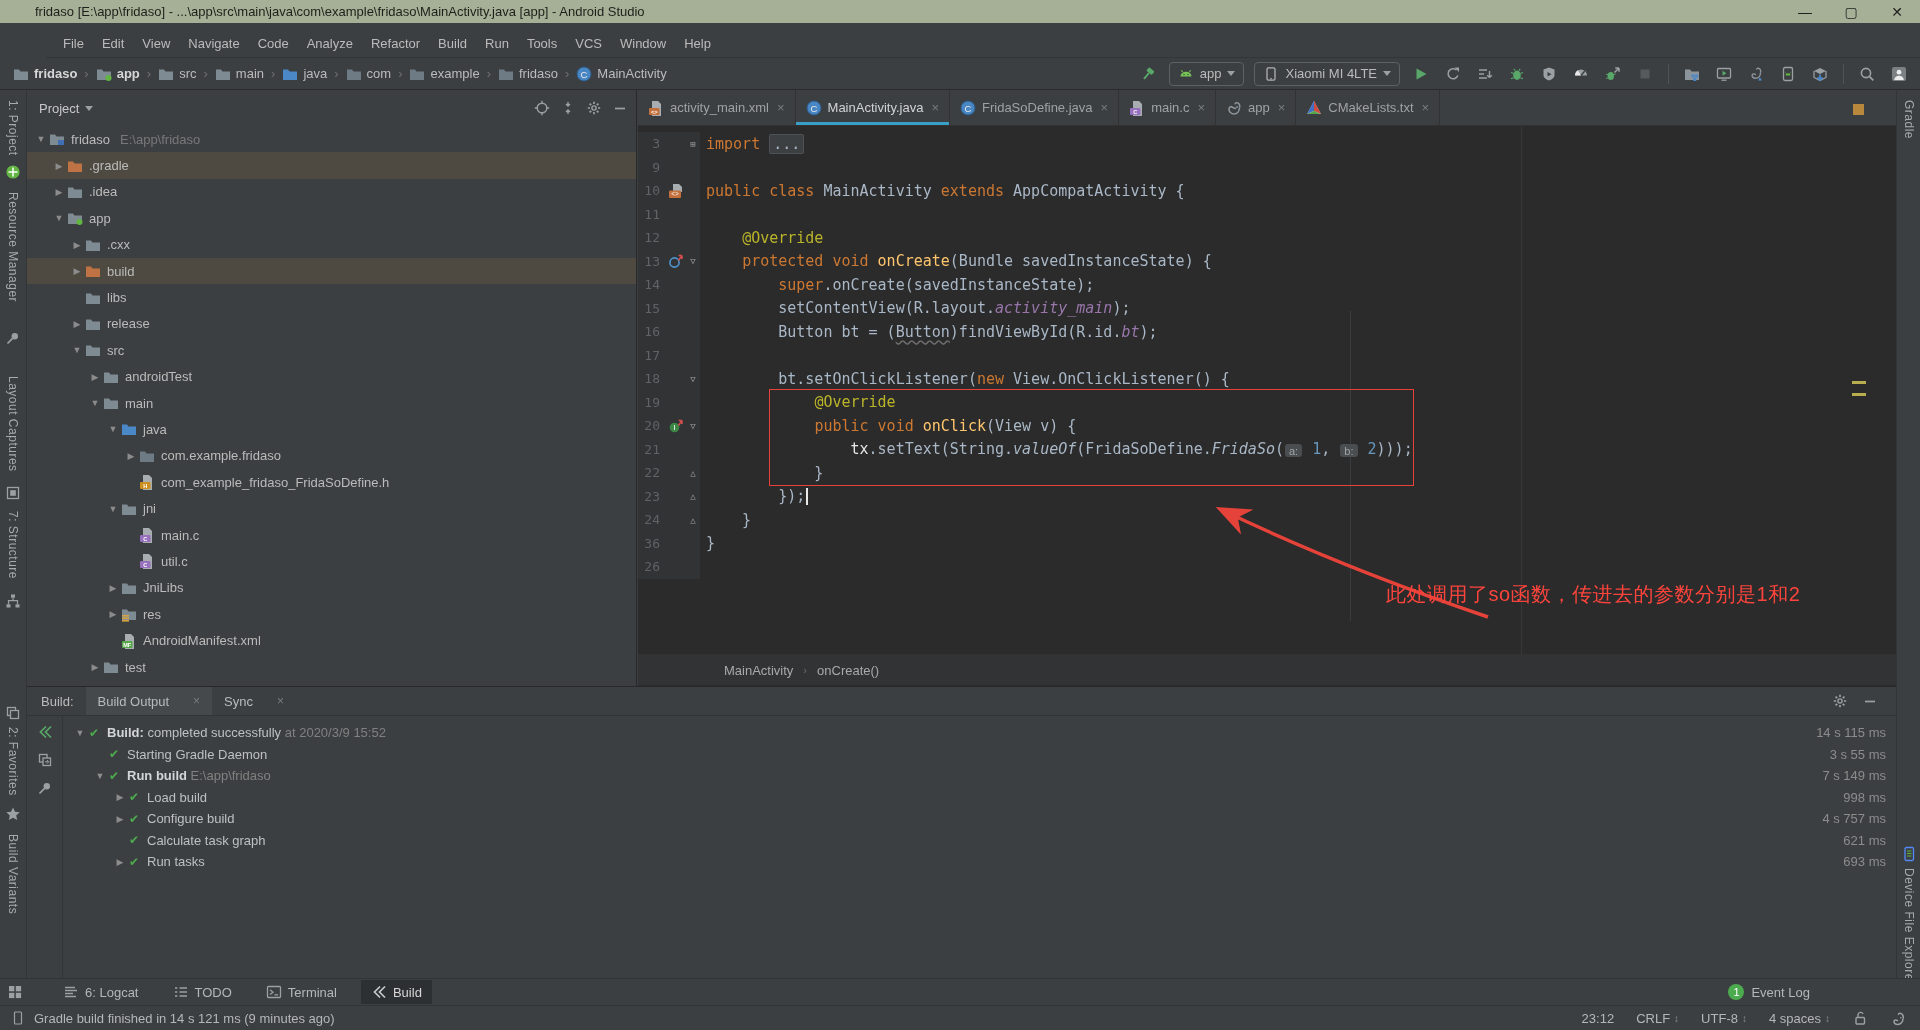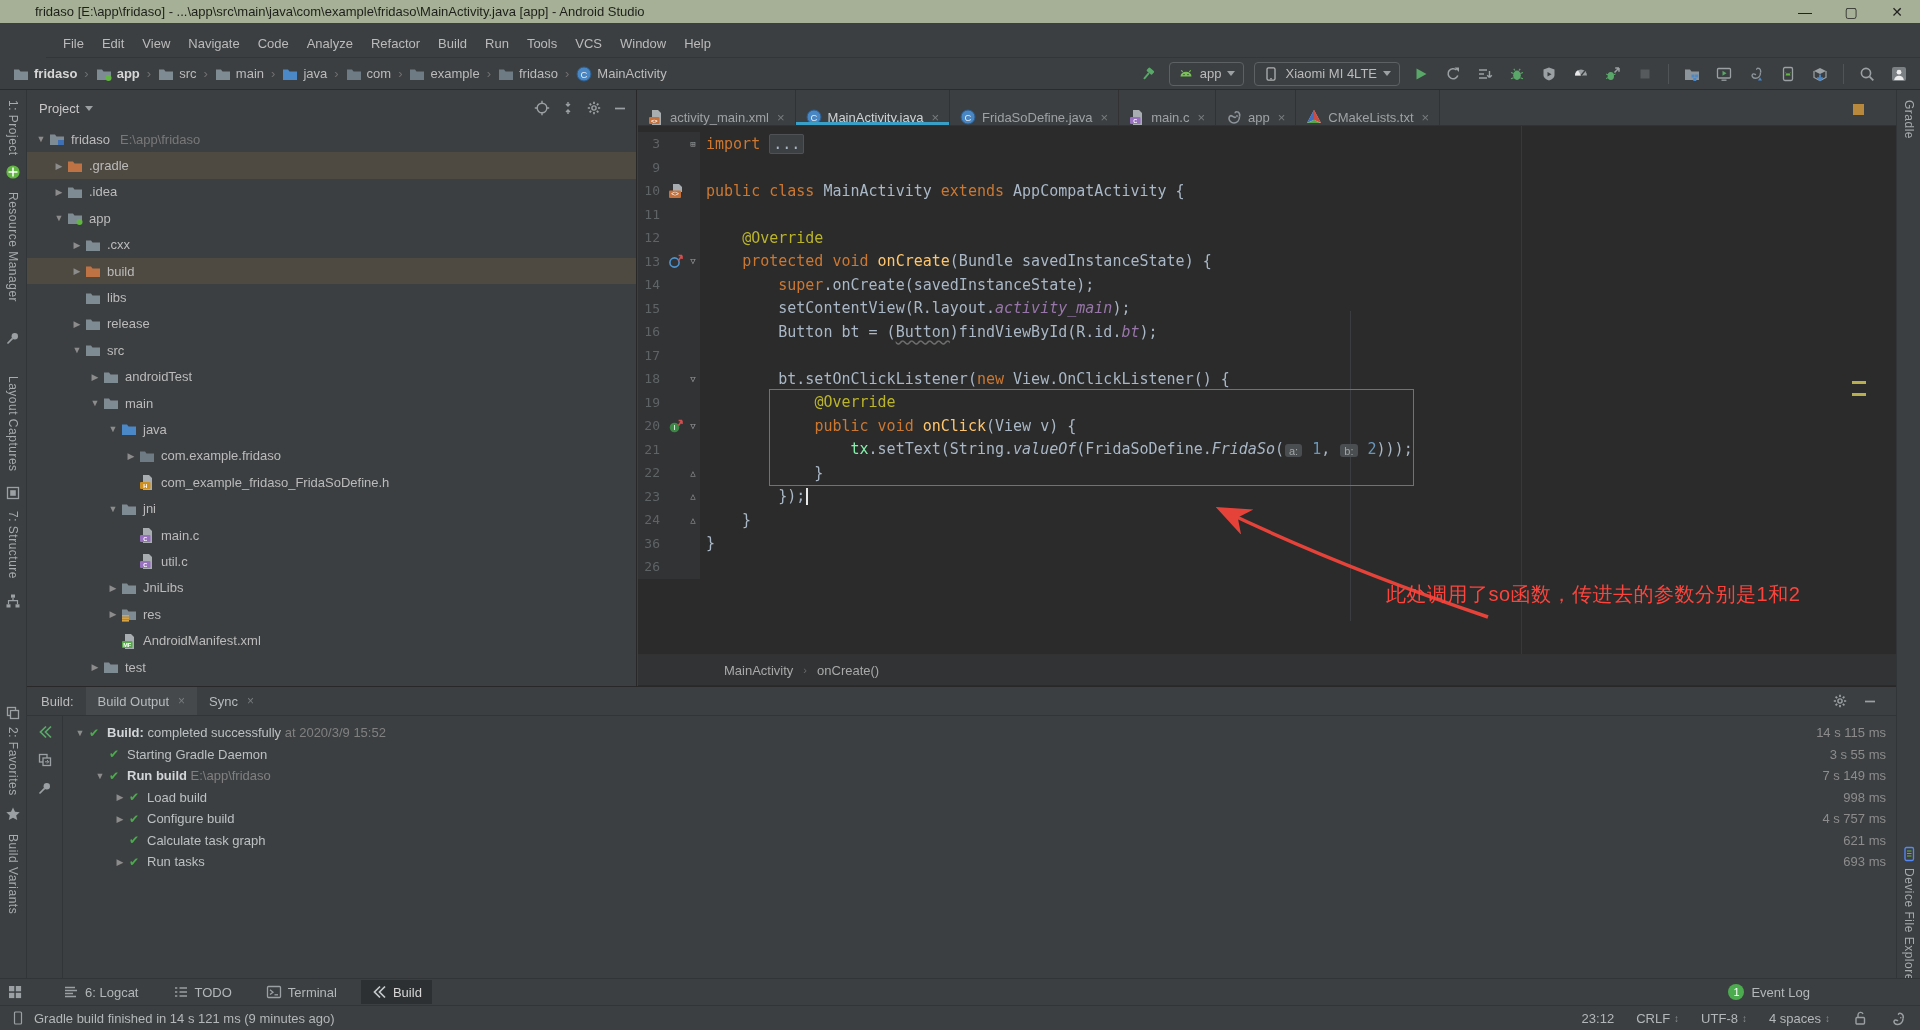--- a/index.html
+++ b/index.html
@@ -51,40 +51,40 @@
   #project-tree { position:relative; }
   .tree-row { height:26.4px; display:flex; align-items:center; white-space:nowrap; color:#bbbbbb; }
   .tree-row.hl { background:#4e4a41; }
   .tree-expander { width:16px; text-align:center; color:#8c8c8c; font-size:9px; flex:none; }
   .tree-label { margin-left:6px; }
   .tree-extra { margin-left:10px; color:#787878; }
 
   
   #editor { position:absolute; left:638px; top:90px; width:1258px; height:596px; background:#2b2b2b; }
   #tabbar { height:36px; background:#3c3f41; display:flex; align-items:stretch; border-bottom:1px solid #323232; position:relative; }
-  .ed-tab { display:flex; align-items:flex-end; gap:6px; padding:0 10px; border-right:1px solid #323232;
+  .ed-tab { display:flex; align-items:center; gap:6px; padding:0 10px; border-right:1px solid #323232;
             color:#9fa2a4; position:relative; }
   .ed-tab.active { color:#d0d3d5; }
   .ed-tab.active::after { content:""; position:absolute; left:0; right:0; bottom:0; height:3px; background:#3a9fc7; }
   .tab-close { color:#787c7e; font-size:13px; margin-left:2px; }
   #code-area { position:relative; height:528px; overflow:hidden;
                font-family:"DejaVu Sans Mono", monospace; font-size:15px; }
   #code-lines { position:absolute; left:0; top:6px; right:0; }
   .code-line { height:23.5px; display:flex; align-items:center; }
   .g-num { width:28px; text-align:right; padding-right:6px; color:#606366; font-size:13px; flex:none;
            background:#313335; align-self:stretch; display:flex; align-items:center; justify-content:flex-end; }
   .g-icon { width:20px; background:#313335; align-self:stretch; display:flex; align-items:center; justify-content:center; flex:none; }
   .g-fold { width:14px; background:#313335; align-self:stretch; display:flex; align-items:center; justify-content:center;
             color:#9da0a2; font-size:9px; flex:none; }
   .code-text { padding-left:6px; white-space:pre; color:#a9b7c6; }
   .tok-k { color:#cc7832; }
   .tok-a { color:#bbb529; }
   .tok-m { color:#ffc66d; }
   .tok-p { color:#9876aa; font-style:italic; }
-  .tok-pu { color:#86efac; }
+  .tok-pu { color:#e5e5e5; }
   .tok-num { color:#6897bb; }
   .tok-it { font-style:italic; color:#a9b7c6; }
   .tok-wavy { color:#a9b7c6; text-decoration:underline wavy #6e6e6e; text-underline-offset:3px; }
   .tok-fold { background:#3c4043; border:1px solid #4e5254; border-radius:2px; padding:0 3px; color:#a9b7c6; }
   .chip { background:#4b4e50; color:#a1a4a6; border-radius:3px; font-size:11px; padding:0.5px 4px; margin:0 1px;
           font-family:"Liberation Sans", sans-serif; }
   .caret-bar { display:inline-block; width:2px; height:17px; background:#e8e8e8; vertical-align:middle; margin-left:1px; }
   #margin-guide { position:absolute; left:883px; top:0; bottom:0; width:1px; background:#383838; }
   #indent-guide { position:absolute; left:712px; top:185px; height:310px; width:1px; background:#3a3d3f; }
   #red-rect { position:absolute; left:131px; top:263px; width:645px; height:97px; border:1.5px solid #e5433a; }
@@ -95,21 +95,21 @@
   #stripe-square { position:absolute; right:32px; top:14px; width:11px; height:11px; background:#b8893c; }
   #ed-breadcrumb { height:31px; border-top:1px solid #323232; background:#313335; display:flex; align-items:center;
                    padding-left:86px; color:#a9a9a9; gap:10px; }
   #ed-breadcrumb .sep { color:#6a6a6a; font-size:11px; }
 
   
   #build-panel { position:absolute; left:27px; top:686px; width:1869px; height:292px; background:#3c3f41;
                  border-top:1px solid #282828; }
   #build-header { height:29px; display:flex; align-items:stretch; border-bottom:1px solid #323537; }
   #build-label { display:flex; align-items:center; padding:0 12px 0 14px; color:#bbbbbb; }
-  .build-tab { display:flex; align-items:center; gap:7px; padding:0 12px; color:#b8bbbd; }
+  .build-tab { display:flex; align-items:center; gap:22px; padding:0 12px; color:#b8bbbd; }
   .build-tab.active { background:#46494b; }
   .build-tab .tab-close { font-size:12px; }
   #build-header-icons { margin-left:auto; display:flex; align-items:center; gap:14px; padding-right:18px; }
   #build-strip { position:absolute; left:0; top:29px; bottom:0; width:36px; border-right:1px solid #323537;
                  display:flex; flex-direction:column; align-items:center; padding-top:8px; gap:12px; }
   #build-tree { position:absolute; left:36px; top:35px; right:0; }
   .build-row { height:21.5px; display:flex; align-items:center; padding-right:10px; }
   .build-row .tree-expander { width:18px; }
   .build-check { color:#4dab4f; font-size:12px; width:18px; flex:none; }
   .build-bold { color:#d3d6d8; font-weight:bold; white-space:pre; }

